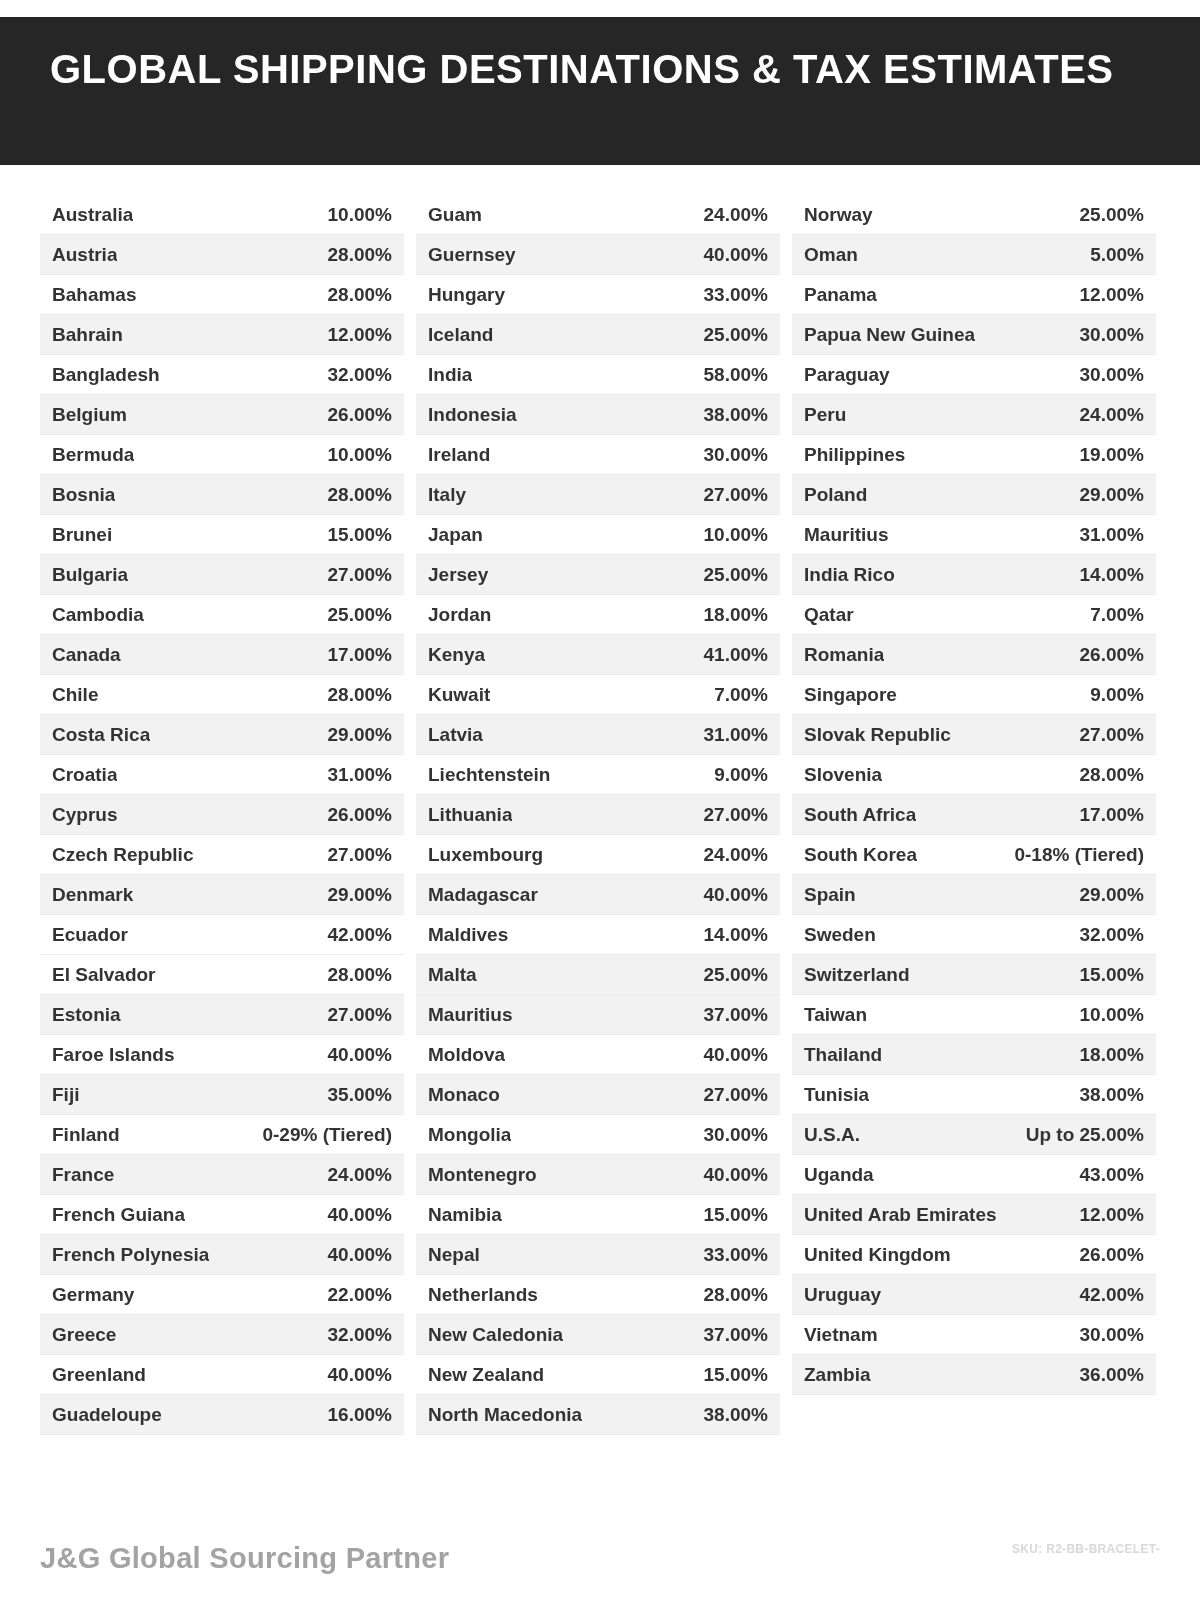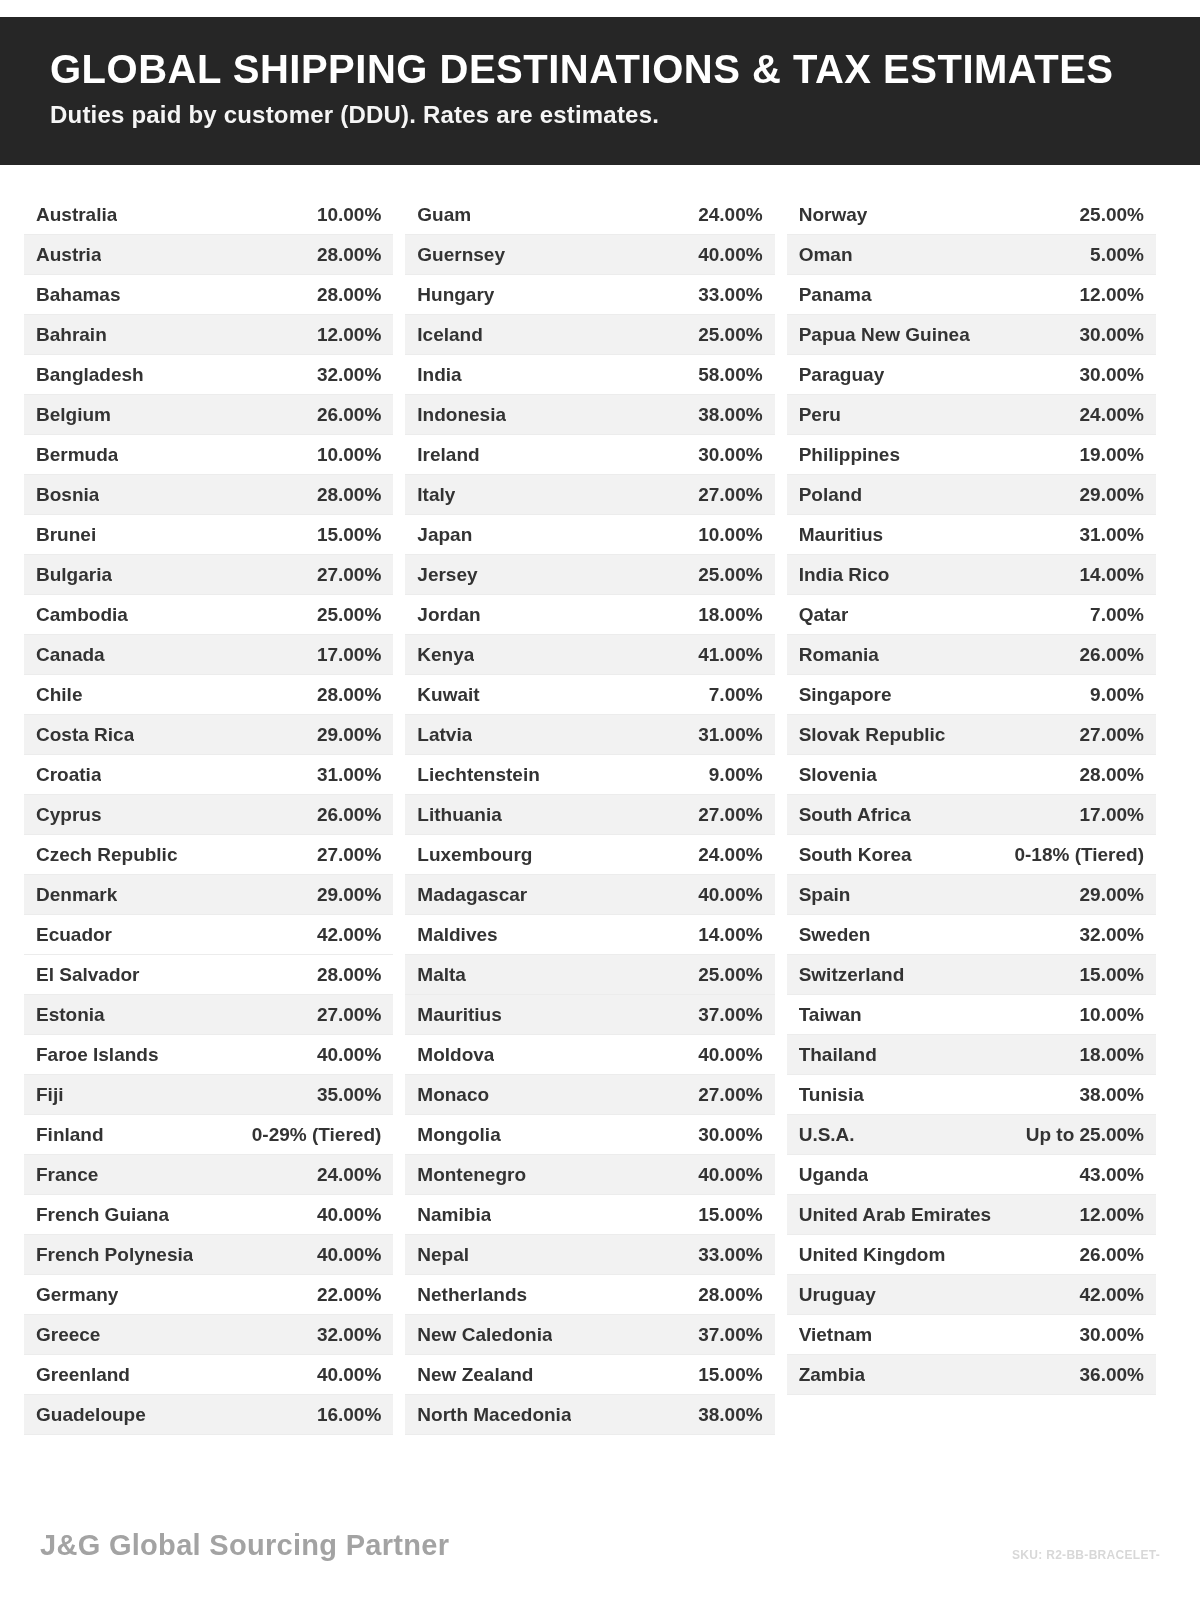--- a/index.html
+++ b/index.html
@@ -31,21 +31,21 @@
     margin-top: 10px;
     font-size: 24px;
     font-weight: 700;
     color: #f5f5f5;
     letter-spacing: 0.2px;
   }
   
   .table-area {
     display: flex;
     gap: 12px;
-    padding: 30px 44px 0 24px;
+    padding: 30px 44px 0 40px;
     align-items: flex-start;
     text-align: center;
   }
   .rate-column {
     flex: 1 1 0;
     min-width: 0;
   }
   .row {
     display: flex;
     justify-content: space-between;
@@ -69,24 +69,24 @@
     font-weight: 700;
     color: #333333;
     white-space: nowrap;
     margin-left: 8px;
   }
   
   .footer {
     position: absolute;
     left: 0;
     right: 0;
-    bottom: 55px;
+    bottom: 42px;
     display: flex;
     justify-content: space-between;
-    align-items: flex-end;
+    align-items: flex-start;
     padding: 0 40px;
   }
   .brand {
     font-size: 29px;
     font-weight: 800;
     color: #a3a3a3;
     letter-spacing: 0.3px;
   }
   .sku {
     font-size: 12px;
@@ -103,21 +103,20 @@
     background: #262626;
   }
 </style>
 </head>
 <body>
 
 <div class="page">
 
   <div class="header">
     <h1>GLOBAL SHIPPING DESTINATIONS &amp; TAX ESTIMATES</h1>
-    <div class="subtitle">Duties paid by customer (DDU). Rates are estimates.</div>
   </div>
 
   <div class="table-area">
     <div class="rate-column">
         <div class="row">
           <span class="country">Australia</span>
           <span class="rate">10.00%</span>
         </div>
         <div class="row alt">
           <span class="country">Austria</span>

